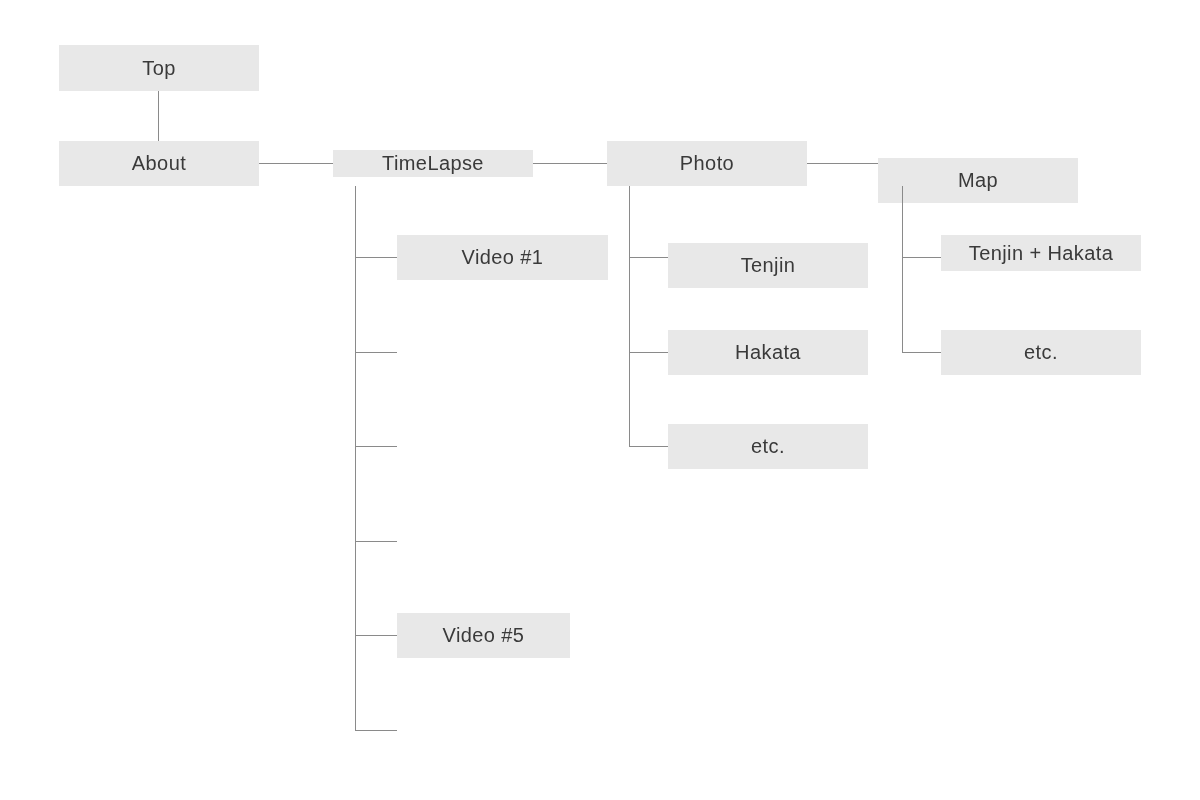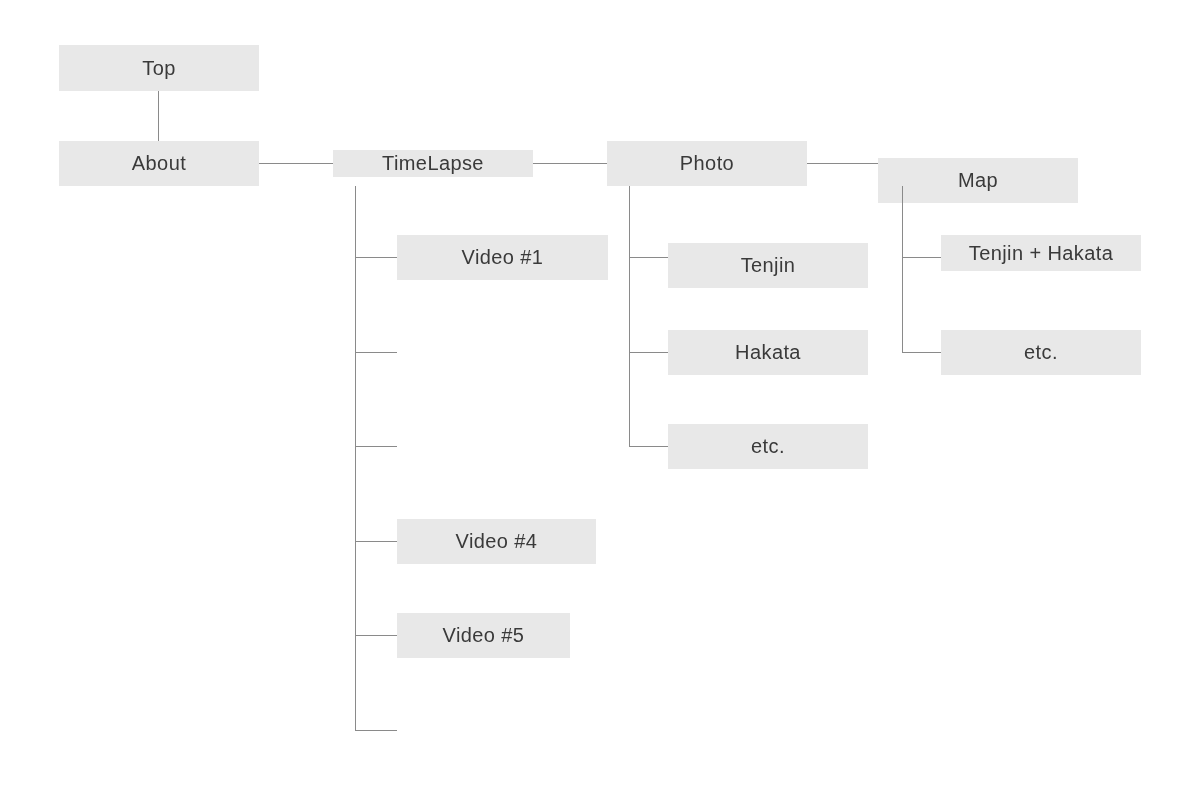--- a/index.html
+++ b/index.html
@@ -45,21 +45,20 @@
 <div id="canvas">
 
   <div class="node" style="left:59px;top:45px;width:200px;height:46px;">Top</div>
 
   <div class="node" style="left:59px;top:141px;width:200px;height:45px;">About</div>
   <div class="node" style="left:333px;top:150px;width:200px;height:27px;">TimeLapse</div>
   <div class="node" style="left:607px;top:141px;width:200px;height:45px;">Photo</div>
   <div class="node" style="left:878px;top:158px;width:200px;height:45px;">Map</div>
 
   <div class="node" style="left:397px;top:235px;width:211px;height:45px;">Video #1</div>
-  <div class="node" style="left:397px;top:519px;width:199px;height:45px;">Video #4</div>
   <div class="node" style="left:397px;top:613px;width:173px;height:45px;">Video #5</div>
 
   <div class="node" style="left:668px;top:235px;width:200px;height:45px;margin-top:8px;">Tenjin</div>
   <div class="node" style="left:668px;top:330px;width:200px;height:45px;">Hakata</div>
   <div class="node" style="left:668px;top:424px;width:200px;height:45px;">etc.</div>
 
   <div class="node" style="left:941px;top:235px;width:200px;height:36px;">Tenjin + Hakata</div>
   <div class="node" style="left:941px;top:330px;width:200px;height:45px;">etc.</div>
 
   <div class="vline" style="left:158px;top:91px;height:50px;"></div>

